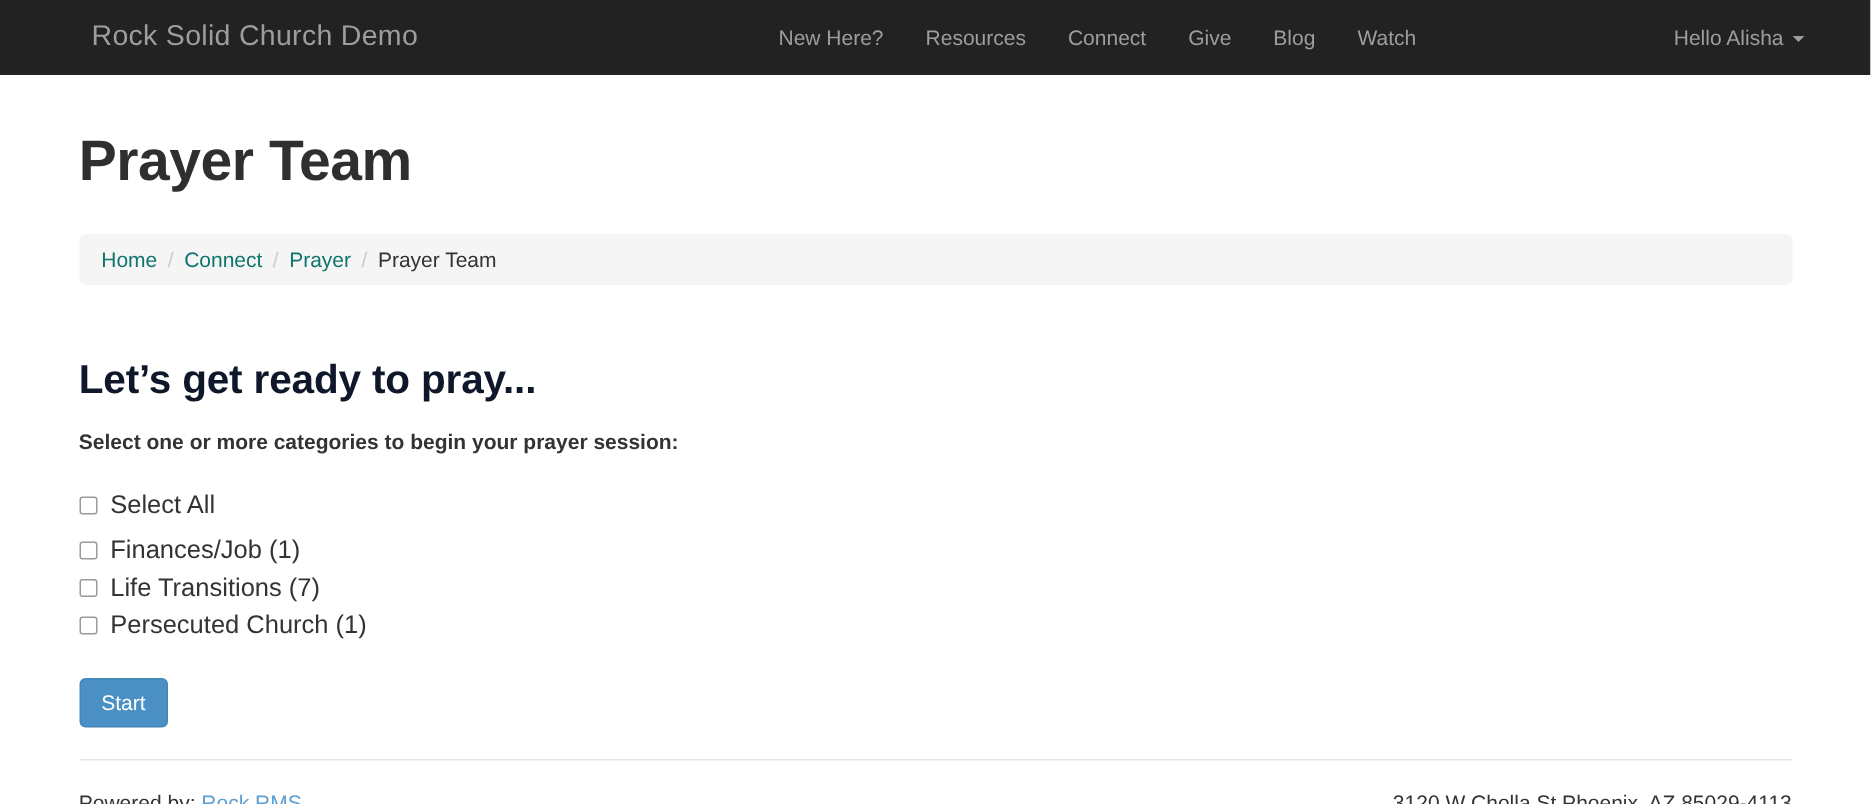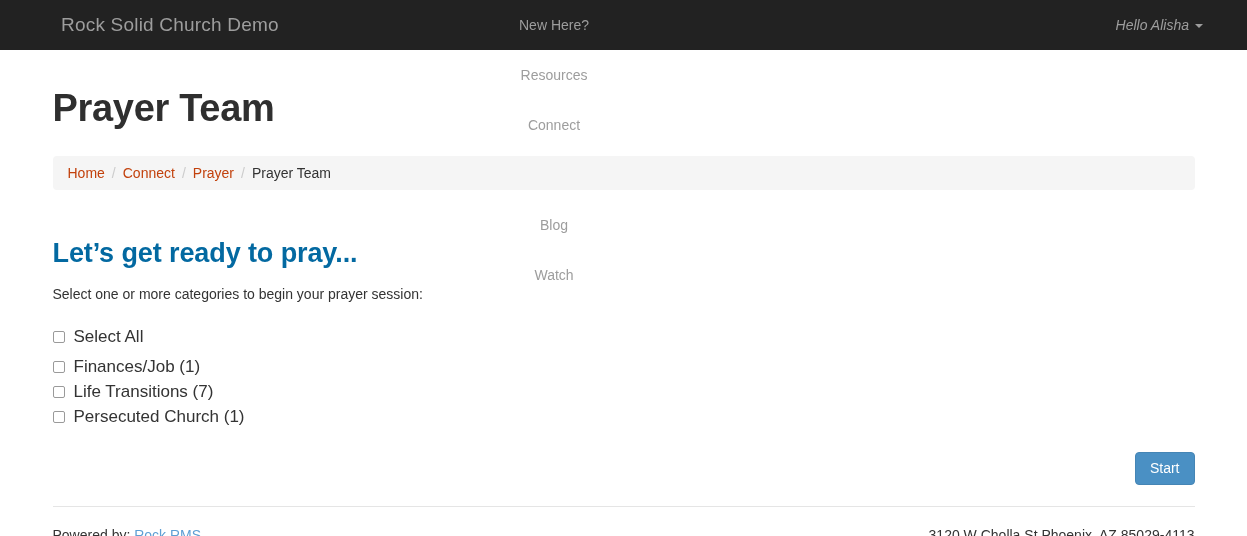--- a/index.html
+++ b/index.html
@@ -37,38 +37,36 @@
     white-space: nowrap;
     cursor: pointer;
   }
   .nav-links {
     position: absolute;
     left: 505px;
     top: 0;
     height: 50px;
     display: flex;
     align-items: center;
-    flex-direction: column;
   }
   .nav-link {
     color: #9d9d9d;
     font-size: 14px;
     padding: 0 14px;
     line-height: 50px;
     white-space: nowrap;
     cursor: pointer;
     text-decoration: none;
   }
   .nav-right {
     position: absolute;
     right: 44px;
     top: 0;
     height: 50px;
     display: flex;
-    font-style: italic;
   }
   .nav-user {
     color: #9d9d9d;
     font-size: 14px;
     line-height: 50px;
     white-space: nowrap;
     cursor: pointer;
     display: flex;
     align-items: center;
     gap: 6px;
@@ -107,44 +105,45 @@
     background: #f5f5f5;
     border-radius: 4px;
     padding: 9px 15px;
     font-size: 14px;
     color: #333333;
     display: flex;
     align-items: center;
     flex-wrap: wrap;
   }
   .breadcrumb a {
-    color: #c2410c;
+    color: #0f766e;
     text-decoration: none;
     cursor: pointer;
   }
   .breadcrumb .sep {
     color: #cccccc;
     padding: 0 7px;
   }
   .breadcrumb .crumb-active { color: #333333; }
 
   
   .lead-heading {
     font-size: 27px;
     font-weight: 600;
-    color: #0369a1;
+    color: #0f172a;
     margin: 0;
     padding-top: 48px;
     letter-spacing: -0.1px;
   }
   .lead-sub {
     font-size: 14px;
     color: #333333;
     margin: 0;
     padding-top: 17px;
+    font-weight: bold;
   }
 
   .checkbox-group {
     padding-top: 25px;
   }
   .check-row {
     display: flex;
     align-items: center;
     height: 20px;
     margin-bottom: 5px;
@@ -169,21 +168,20 @@
     font-size: 17px;
     color: #333333;
     line-height: 20px;
     white-space: nowrap;
     cursor: pointer;
   }
 
   
   .actions {
     display: flex;
-    justify-content: flex-end;
     padding-top: 20px;
   }
   .btn-primary {
     background: #4a90c4;
     border: 1px solid #4585b5;
     color: #ffffff;
     font-size: 14px;
     font-family: "Liberation Sans", sans-serif;
     border-radius: 4px;
     padding: 7px 14px;

